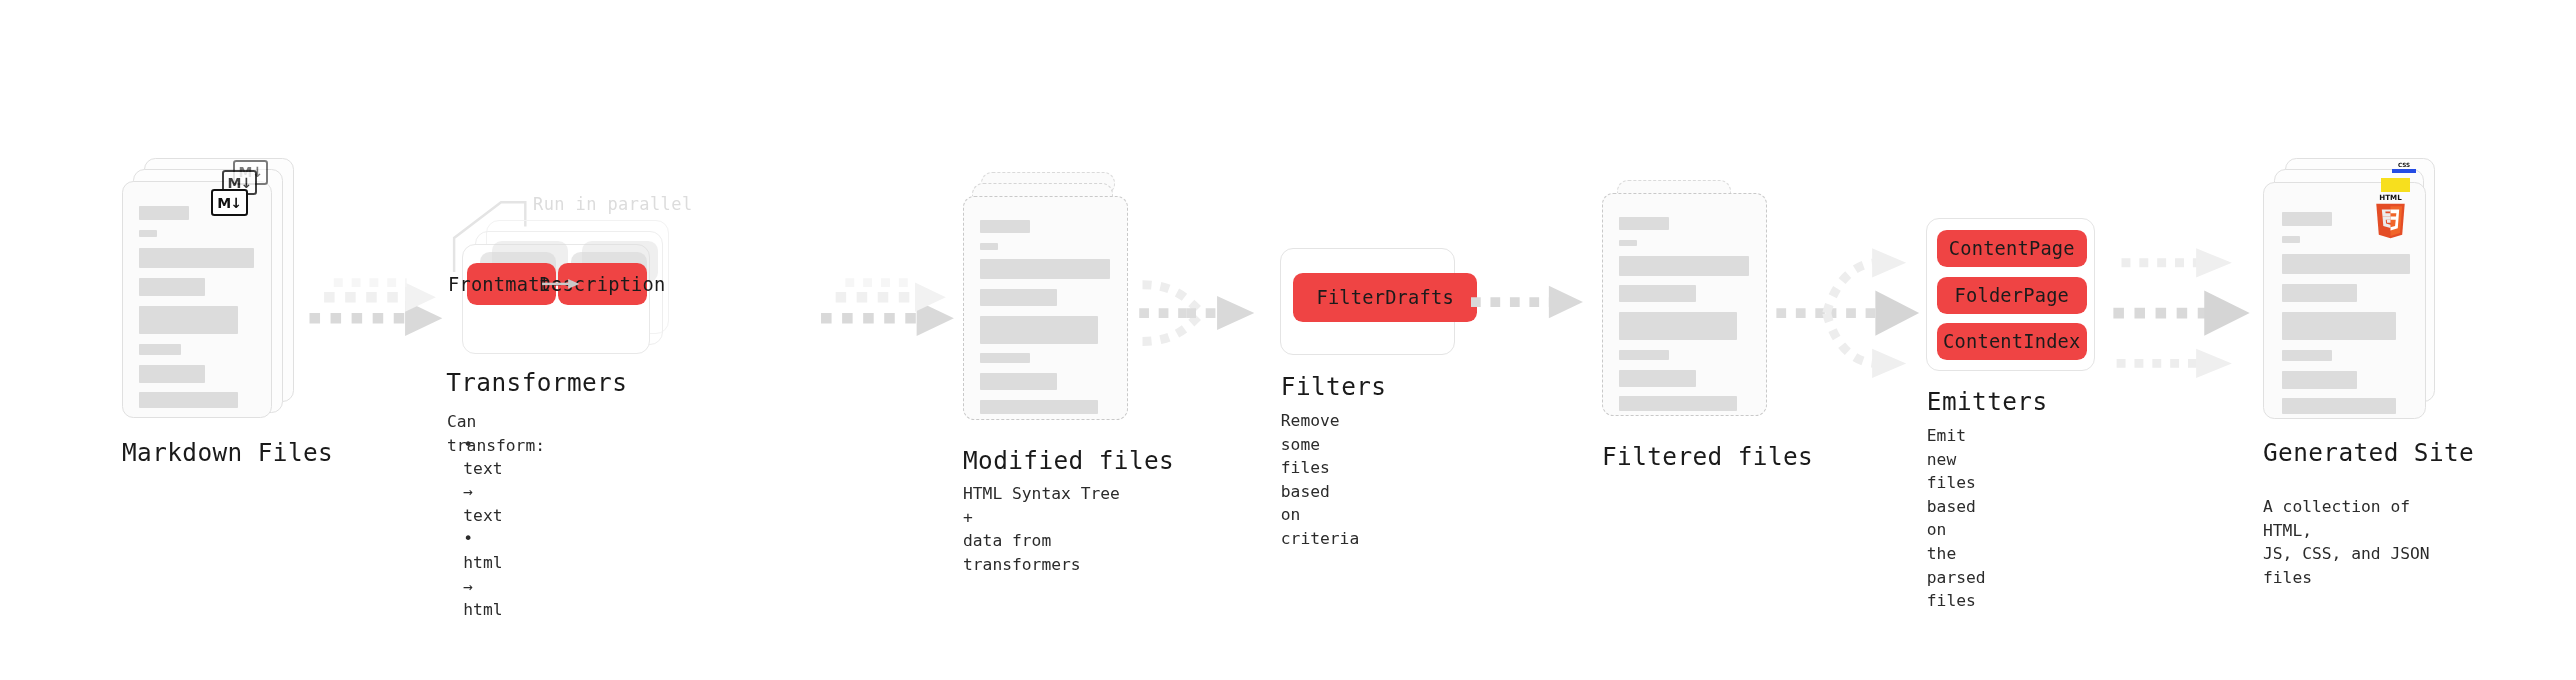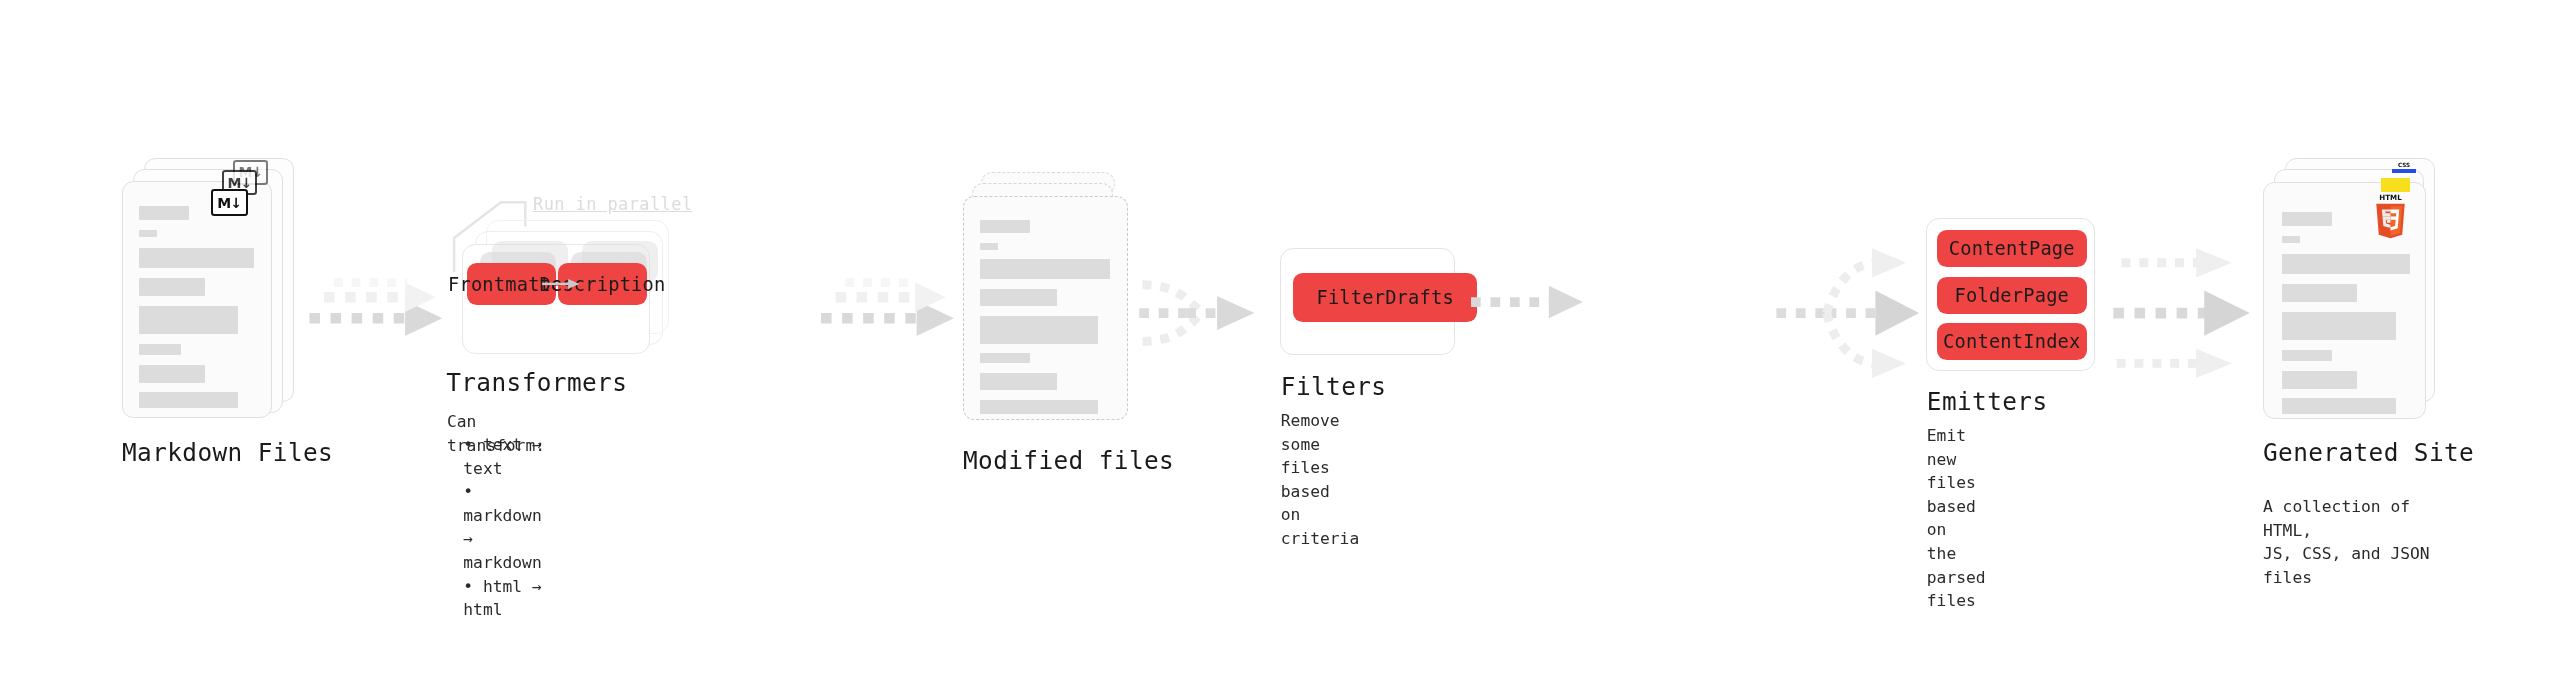--- a/index.html
+++ b/index.html
@@ -55,21 +55,21 @@
   .pbox.ghost2{border-color:#f2f2f2;background:rgba(255,255,255,0);}
   .chip{
     position:absolute;background:#ef4444;border-radius:9.8px;
     display:flex;align-items:center;justify-content:center;
     font-size:18.7px;color:#1b1b1b;white-space:nowrap;letter-spacing:0.2px;
   }
   .chip.g1{background:rgba(216,216,216,.42);color:transparent;}
   .chip.g2{background:rgba(216,216,216,.62);color:transparent;}
 
   .runlabel{
-    position:absolute;font-size:17px;color:#dcdcdc;white-space:nowrap;letter-spacing:0.4px;text-decoration:underline;
+    position:absolute;font-size:17px;color:#dcdcdc;white-space:nowrap;letter-spacing:0.4px;
   }
   svg{position:absolute;overflow:visible;}
 </style>
 </head>
 <body>
 
 <div class="stage">
 
   <div class="node" style="left:122px;top:158px;">
     <div class="cardstack" style="width:175px;height:260px;">
@@ -140,21 +140,20 @@
       </div>
     <svg style="left:95px;top:88px;" width="49" height="24.4" viewBox="0 0 60 30">
       <line x1="0" y1="6" x2="34" y2="6" stroke="#c9c9c9" stroke-width="3"></line>
       <polygon points="32,0 46,6 32,12" fill="#c9c9c9"></polygon>
     </svg>
 
     <div class="title" style="position:absolute;left:-0.8px;top:177px;">Transformers</div>
     <div class="desc" style="position:absolute;left:0px;top:219px;">Can transform:</div>
     <div style="position:absolute;left:16.3px;top:242px;">
       <div class="desc">• <span>text → text</span></div>
-      <div class="desc">• <span>markdown → markdown</span></div>
       <div class="desc">• <span>html → html</span></div>
     </div>
   </div>
 
   <svg style="left:821px;top:268px;" width="154" height="81" viewBox="0 0 190 100">
     <line x1="0" y1="62" x2="128" y2="62" stroke="#d9d9d9" stroke-width="13" stroke-dasharray="13 13"></line>
     <polygon points="118,40 164,62 118,84" fill="#d9d9d9"></polygon>
     <line x1="18" y1="36" x2="126" y2="36" stroke="#f0f0f0" stroke-width="13" stroke-dasharray="13 13"></line>
     <polygon points="116,18 154,36 116,54" fill="#f2f2f2"></polygon>
     <line x1="30" y1="18" x2="118" y2="18" stroke="#f6f6f6" stroke-width="11" stroke-dasharray="11 11"></line>
@@ -171,20 +170,22 @@
           <div class="bar" style="width:130px;height:19.5px;"></div>
           <div class="bar" style="width:77px;height:17px;"></div>
           <div class="bar" style="width:118px;height:28px;"></div>
           <div class="bar" style="width:50px;height:9.8px;"></div>
           <div class="bar" style="width:77px;height:17px;"></div>
           <div class="bar" style="width:118px;height:14.6px;"></div>
         </div>
       </div>
     </div>
     <div class="title" style="position:absolute;left:0px;top:274px;">Modified files</div>
+    <div class="desc" style="position:absolute;left:0px;top:310px;">HTML Syntax Tree +
+data from transformers</div>
   </div>
 
   <svg style="left:1136px;top:260px;" width="154" height="98" viewBox="0 0 190 120">
     <path d="M4 65 L62 65" stroke="#dcdcdc" stroke-width="12" stroke-dasharray="12 12" fill="none"></path>
     <path d="M8 30 C 48 30, 64 48, 80 64" stroke="#ededed" stroke-width="11" stroke-dasharray="11 11" fill="none"></path>
     <path d="M8 100 C 48 100, 64 82, 80 66" stroke="#ededed" stroke-width="11" stroke-dasharray="11 11" fill="none"></path>
     <path d="M62 65 L104 65" stroke="#dcdcdc" stroke-width="12" stroke-dasharray="12 12" fill="none"></path>
     <polygon points="100,44 146,65 100,86" fill="#d9d9d9"></polygon>
   </svg>
 
@@ -197,20 +198,38 @@
     <div class="title" style="position:absolute;left:0.8px;top:124px;">Filters</div>
     <div class="desc" style="position:absolute;left:0.8px;top:161px;">Remove some files based
 on criteria</div>
   </div>
 
   <svg style="left:1471px;top:276px;" width="146" height="65" viewBox="0 0 180 80">
     <line x1="0" y1="32" x2="102" y2="32" stroke="#d9d9d9" stroke-width="12" stroke-dasharray="12 12"></line>
     <polygon points="96,12 138,32 96,52" fill="#d9d9d9"></polygon>
   </svg>
 
+  <div class="node" style="left:1602px;top:180px;">
+    <div class="cardstack" style="width:175px;height:260px;">
+      <div class="card dashed" style="left:14.6px;top:0px;width:114px;height:23px;border-color:#dadada;"></div>
+      <div class="card dashed" style="left:0px;top:13px;width:165px;height:223px;border-color:#c9c9c9;">
+        <div class="card-inner" style="padding:23px 16.3px;">
+          <div class="bar" style="width:50px;height:13px;"></div>
+          <div class="bar" style="width:18px;height:6.5px;margin-bottom:9.8px;"></div>
+          <div class="bar" style="width:130px;height:19.5px;"></div>
+          <div class="bar" style="width:77px;height:17px;"></div>
+          <div class="bar" style="width:118px;height:28px;"></div>
+          <div class="bar" style="width:50px;height:9.8px;"></div>
+          <div class="bar" style="width:77px;height:17px;"></div>
+          <div class="bar" style="width:118px;height:14.6px;"></div>
+        </div>
+      </div>
+    </div>
+    <div class="title" style="position:absolute;left:0px;top:262px;">Filtered files</div>
+  </div>
 
   <svg style="left:1776px;top:232px;" width="163" height="146" viewBox="0 0 200 180">
     <path d="M0 100 L62 100" stroke="#dcdcdc" stroke-width="12" stroke-dasharray="12 12" fill="none"></path>
     <path d="M62 100 L130 100" stroke="#dcdcdc" stroke-width="12" stroke-dasharray="12 12" fill="none"></path>
     <polygon points="122,72 176,100 122,128" fill="#d5d5d5"></polygon>
     <path d="M62 100 C 72 62, 96 38, 124 38" stroke="#ededed" stroke-width="11" stroke-dasharray="11 11" fill="none"></path>
     <polygon points="118,20 160,38 118,56" fill="#efefef"></polygon>
     <path d="M62 100 C 72 140, 96 162, 124 162" stroke="#ededed" stroke-width="11" stroke-dasharray="11 11" fill="none"></path>
     <polygon points="118,144 160,162 118,180" fill="#efefef"></polygon>
   </svg>

